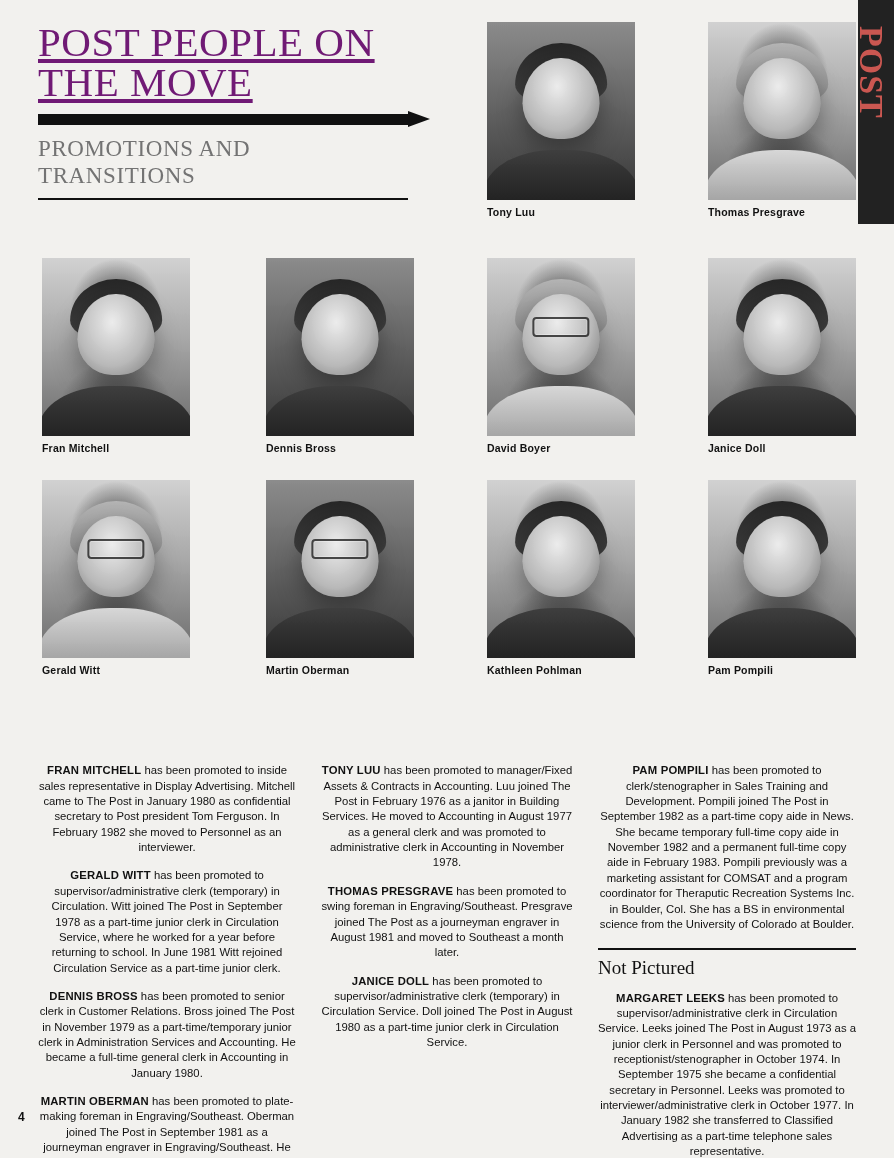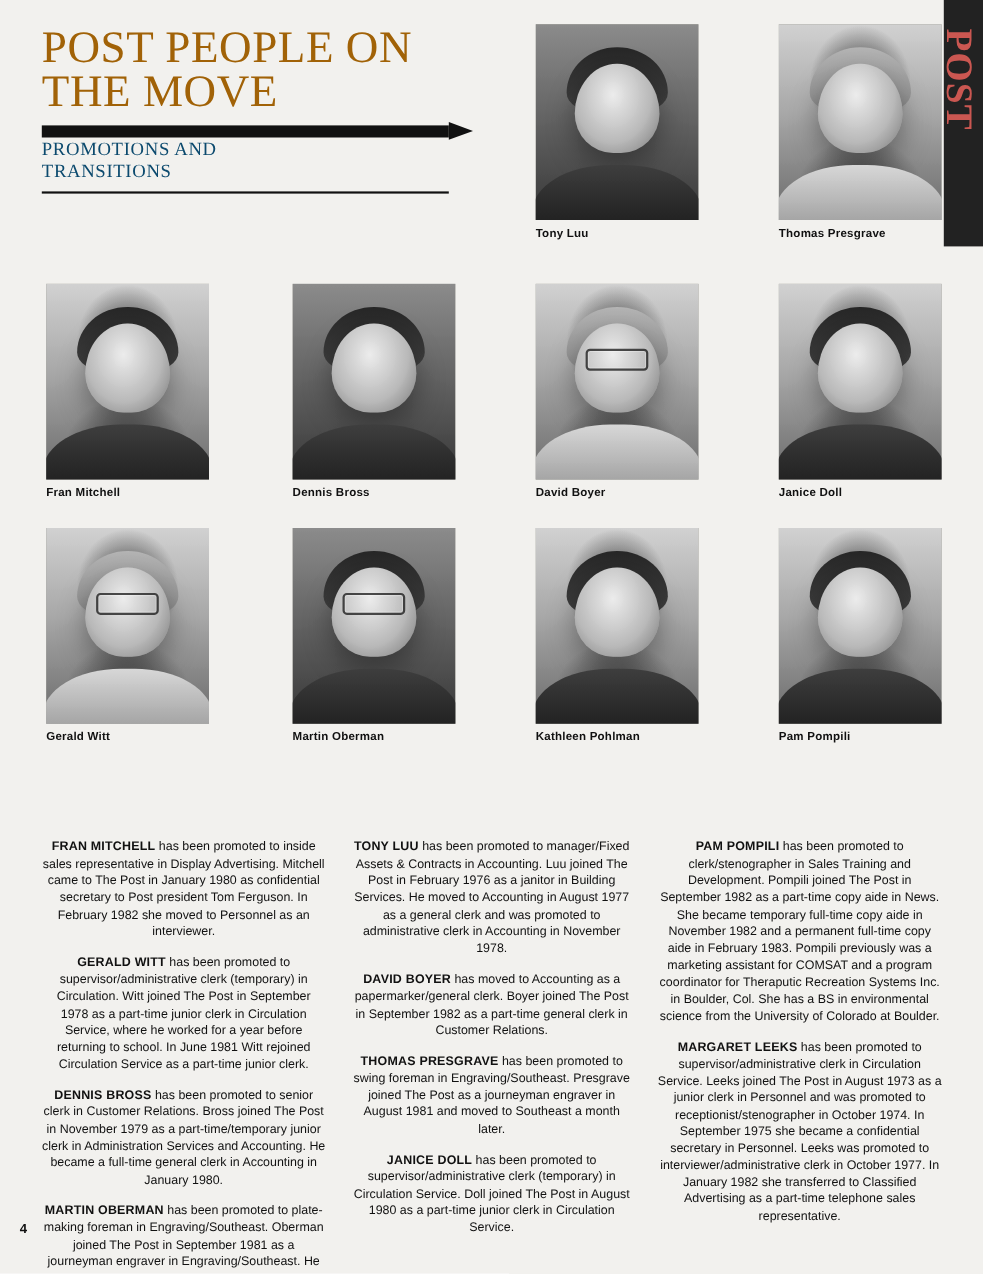--- a/index.html
+++ b/index.html
@@ -27,47 +27,48 @@
     position: absolute;
     left: 38px;
     top: 22px;
     width: 420px;
   }
   .masthead-title {
     font-family: "Liberation Serif", serif;
     font-size: 41px;
     line-height: 0.98;
     letter-spacing: 0.5px;
-    color: #a16207;
+    color: #701a75;
     font-weight: 400;
     white-space: pre-line;
+    text-decoration: underline;
   }
   .rule-thick {
     margin-top: 12px;
     height: 11px;
     background: #111;
     width: 370px;
     position: relative;
   }
   .rule-thick::after{
     content:"";
     position:absolute;
     right:-22px; top:-3px;
     width:0;height:0;
     border-top: 8px solid transparent;
     border-bottom: 8px solid transparent;
     border-left: 22px solid #111;
   }
   .masthead-sub {
     font-family: "Liberation Serif", serif;
-    font-size: 17px;
+    font-size: 23px;
     line-height: 1.15;
     letter-spacing: 0.6px;
-    color: #0c4a6e;
-    margin-top: 1px;
+    color: #737373;
+    margin-top: 11px;
     white-space: pre-line;
   }
   .rule-thin {
     margin-top: 9px;
     height: 2px;
     background: #111;
     width: 370px;
   }
 
   
@@ -344,34 +345,32 @@
       <p class="entry">
         <span class="who">MARTIN OBERMAN</span><span> has been promoted to plate-making foreman in Engraving/Southeast. Oberman joined The Post in September 1981 as a journeyman engraver in Engraving/Southeast. He was promoted to shift foreman in July 1982.</span>
       </p>
     </div>
 
     <div class="col col2">
       <p class="entry">
         <span class="who">TONY LUU</span><span> has been promoted to manager/Fixed Assets &amp; Contracts in Accounting. Luu joined The Post in February 1976 as a janitor in Building Services. He moved to Accounting in August 1977 as a general clerk and was promoted to administrative clerk in Accounting in November 1978.</span>
       </p>
       <p class="entry">
-        <span class="who">DAVID BOYER</span><span> has moved to Accounting as a papermarker/general clerk. Boyer joined The Post in September 1982 as a part-time general clerk in Customer Relations.</span>
-      </p>
-      <p class="entry">
         <span class="who">THOMAS PRESGRAVE</span><span> has been promoted to swing foreman in Engraving/Southeast. Presgrave joined The Post as a journeyman engraver in August 1981 and moved to Southeast a month later.</span>
       </p>
       <p class="entry">
         <span class="who">JANICE DOLL</span><span> has been promoted to supervisor/administrative clerk (temporary) in Circulation Service. Doll joined The Post in August 1980 as a part-time junior clerk in Circulation Service.</span>
       </p>
     </div>
 
     <div class="col col3">
       <p class="entry">
         <span class="who">PAM POMPILI</span><span> has been promoted to clerk/stenographer in Sales Training and Development. Pompili joined The Post in September 1982 as a part-time copy aide in News. She became temporary full-time copy aide in November 1982 and a permanent full-time copy aide in February 1983. Pompili previously was a marketing assistant for COMSAT and a program coordinator for Theraputic Recreation Systems Inc. in Boulder, Col. She has a BS in environmental science from the University of Colorado at Boulder.</span>
       </p>
+      <div class="notpictured">Not Pictured</div>
       <p class="entry">
         <span class="who">MARGARET LEEKS</span><span> has been promoted to supervisor/administrative clerk in Circulation Service. Leeks joined The Post in August 1973 as a junior clerk in Personnel and was promoted to receptionist/stenographer in October 1974. In September 1975 she became a confidential secretary in Personnel. Leeks was promoted to interviewer/administrative clerk in October 1977. In January 1982 she transferred to Classified Advertising as a part-time telephone sales representative.</span>
       </p>
     </div>
 
   </div>
 
   <div class="pagenum">4</div>
 </div>
 

